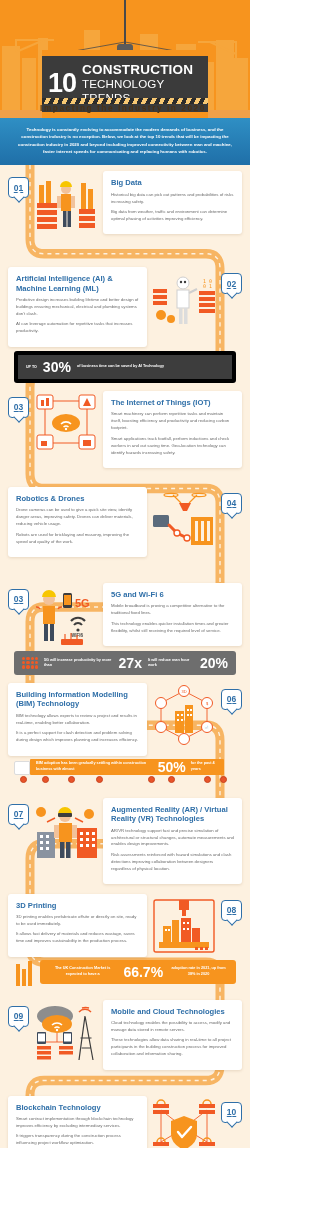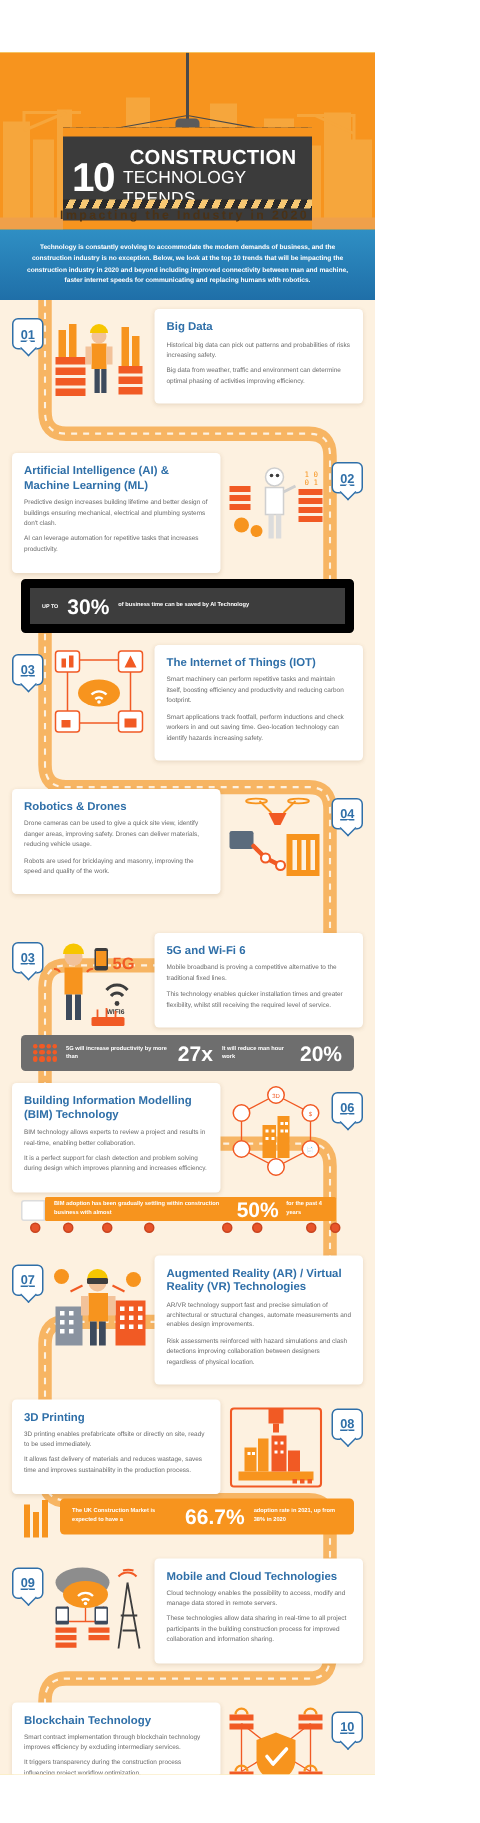--- a/index.html
+++ b/index.html
@@ -7,21 +7,20 @@
     width: 250px;
     background: #ffffff;
     font-family: "Liberation Sans", sans-serif;
   }
   .page {
     position: relative;
     width: 250px;
     height: 1148px;
     overflow: hidden;
     background: #eab308;
-    margin-top: 35px;
   }
 
   
   .hero {
     position: relative;
     height: 118px;
     background: linear-gradient(180deg,#f7941e 0%, #f7941e 72%, #f0a94a 100%);
     overflow: hidden;
   }
   .skyline {
@@ -59,21 +58,20 @@
     display: flex; align-items: center; justify-content: center; gap: 6px;
   }
   .big-ten {
     color: #ffffff; font-size: 27px; font-weight: bold; line-height: 0.9;
     letter-spacing: -1px;
   }
   .title-words { text-align: left; }
   .t-line1 {
     color: #ffffff; font-size: 13.5px; font-weight: bold; letter-spacing: 0.2px;
     line-height: 1.05;
-    text-align: center;
   }
   .t-line2 {
     color: #ffffff; font-size: 11.6px; font-weight: normal; letter-spacing: 0.1px;
     line-height: 1.15;
   }
   .subtitle {
     position: absolute; left: 0; right: 4px; top: 104px;
     text-align: center; color: #4a3216; font-size: 8.2px;
     font-weight: bold; letter-spacing: 1.6px;
   }
@@ -160,21 +158,21 @@
     position: relative;
     margin: 4px 14px 2px 14px;
     border-radius: 3px;
     display: flex; align-items: center;
     padding: 5px 8px;
     gap: 6px;
     min-height: 22px;
   }
   .statbar.dark {
     background: #3d3d3d;
-    border: 6px solid #000000;
+    border: 4px solid #000000;
   }
   .statbar.grey { background: #6e6e6e; }
   .statbar.orange { background: #f7941e; }
   .statbar.gradient {
     background: linear-gradient(90deg,#f15a24 0%, #f7941e 100%);
   }
   .stat-num {
     color: #ffffff; font-weight: bold; font-size: 14px; line-height: 1;
     white-space: nowrap;
   }
@@ -201,21 +199,21 @@
     background: #f7941e; border-radius: 1px;
     display: flex; align-items: center; justify-content: center; gap: 5px;
     padding: 0 6px;
   }
   .wheel {
     position: absolute; bottom: 5px; width: 7px; height: 7px;
     border-radius: 50%; background: #e8542a; border: 1.5px solid #c8441f;
   }
 
   
-  .factorybar { position: relative; margin: 2px 8px 4px 8px; height: 30px; }
+  .factorybar { position: relative; margin: 2px 8px 4px 8px; height: 30px; text-align: center; }
   .stacks { position: absolute; left: 8px; bottom: 4px; display: flex; gap: 2px; align-items: flex-end; }
   .stacks i { display:block; width: 4px; background: #f7941e; }
 
   
   .cityBar { position: relative; margin: 2px 8px 4px 8px; height: 32px; }
   .cityL, .cityR { position: absolute; bottom: 2px; display: flex; gap: 1.5px; align-items: flex-end; }
   .cityL { left: 6px; } .cityR { right: 6px; }
   .cityL i, .cityR i { display: block; width: 6px; }
 </style>
 </head>

